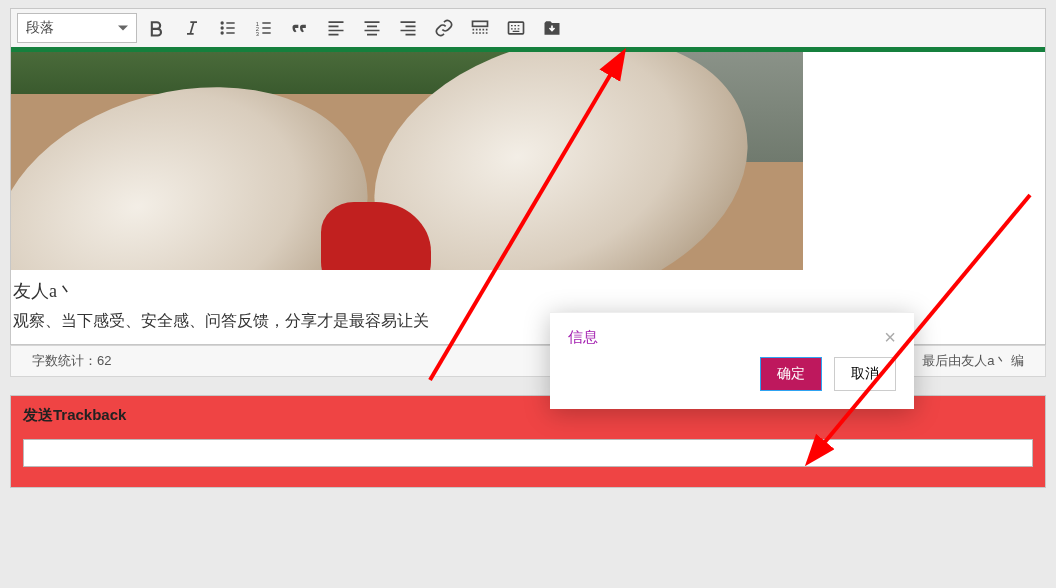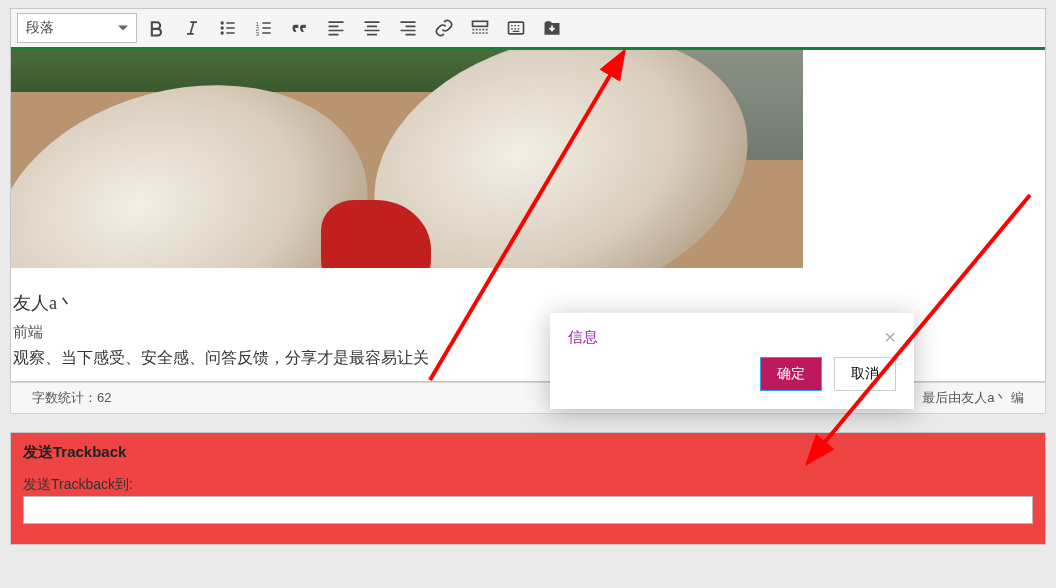--- a/index.html
+++ b/index.html
@@ -1,31 +1,31 @@
 <!DOCTYPE html>
 <html><head>
 <meta charset="utf-8">
 <style>
 * { box-sizing: border-box; margin: 0; padding: 0; }
 body { font-family: Arial, "Microsoft YaHei", sans-serif; background: #eaeaea; width: 1056px; height: 588px; overflow: hidden; position: relative; }
 .editor-wrap { border: 1px solid #c7c7c7; background: #fff; margin: 8px 10px 0 10px; }
-.toolbar { display: flex; align-items: center; background: #f5f5f5; border-bottom: 3px solid #15803d; padding: 4px 6px; gap: 2px; }
+.toolbar { display: flex; align-items: center; background: #f5f5f5; border-bottom: 5px solid #15803d; padding: 4px 6px; gap: 2px; }
 .format-select { height: 30px; min-width: 120px; border: 1px solid #bdbdbd; background: #fff; padding: 0 24px 0 8px; font-size: 14px; color: #444; position: relative; display: inline-flex; align-items: center; }
 .format-select::after { content: ""; position: absolute; right: 8px; top: 50%; transform: translateY(-50%); border-left: 5px solid transparent; border-right: 5px solid transparent; border-top: 5px solid #666; }
 .tb-btn { width: 34px; height: 30px; display: inline-flex; align-items: center; justify-content: center; color: #4a4a4a; cursor: pointer; border-radius: 2px; }
 .tb-btn svg { width: 20px; height: 20px; fill: #4a4a4a; }
 .editor-body { padding: 0; }
 .image-area { width: 792px; height: 218px; margin: 0; background: #b89470; position: relative; overflow: hidden; }
 .image-area .green-bar { position: absolute; top: 0; left: 0; right: 0; height: 42px; background: linear-gradient(#4a6b3a, #3a5a2e); }
 .image-area .paw { position: absolute; width: 380px; height: 260px; background: radial-gradient(ellipse at 40% 40%, #f3eee6 0%, #d9cdbd 50%, #b5a28a 80%); border-radius: 50%; transform: rotate(-15deg); }
 .image-area .paw1 { left: -20px; top: 40px; }
 .image-area .paw2 { left: 360px; top: -10px; }
 .image-area .red { position: absolute; left: 310px; top: 150px; width: 110px; height: 100px; background: #c1201f; border-radius: 30% 50% 40% 40%; }
 .image-area .bldg { position: absolute; right: 0; top: 0; width: 200px; height: 110px; background: linear-gradient(#8a9288, #707a6e); }
-.text-block { padding: 20px 2px 10px 2px; font-size: 16px; color: #333; line-height: 1.7; }
+.text-block { padding: 6px 2px 10px 2px; font-size: 16px; color: #333; line-height: 1.7; }
 .text-block .line1 { font-family: serif; font-size: 18px; }
 .text-block .line2 { font-size: 15px; color: #555; }
 .text-block .line3 { font-size: 16px; }
 .status-bar { display: flex; justify-content: space-between; padding: 6px 21px; font-size: 13px; color: #555; background: #f7f7f7; border: 1px solid #d5d5d5; margin: 0 10px; }
 .trackback-box { margin: 18px 10px 0 10px; border: 1px solid #c7c7c7; background: #ef4444; padding: 10px 12px 20px 12px; }
 .trackback-box .heading { font-size: 15px; font-weight: bold; color: #222; margin-bottom: 14px; }
 .trackback-box .label { font-size: 14px; color: #333; margin-bottom: 2px; }
 .trackback-box input { width: 100%; height: 28px; border: 1px solid #bbb; padding: 0 6px; font-size: 14px; }
 .modal { position: absolute; left: 550px; top: 312px; width: 364px; background: #fff; box-shadow: 0 4px 24px rgba(0,0,0,0.25); border-top: 1px solid #eee; }
 .modal-header { display: flex; justify-content: space-between; align-items: center; padding: 14px 18px 10px 18px; }
@@ -118,40 +118,38 @@
   <div class="editor-body">
     <div class="image-area">
       <div class="green-bar"></div>
       <div class="bldg"></div>
       <div class="paw paw2"></div>
       <div class="paw paw1"></div>
       <div class="red"></div>
     </div>
     <div class="text-block">
       <div class="line1">友人a丶</div>
-      <div class="line2">前端</div>
       <div class="line3">
         <span>观察、当下感受、安全感、问答反馈，分享才是最容易让关</span>
         <span style="display:inline-block;width:370px;"></span>
         <span>更好的自己。</span>
       </div>
     </div>
   </div>
 </div>
 
 <div class="status-bar">
   <div>
     <span>字数统计：</span><span>62</span>
   </div>
   <div>最后由友人a丶 编</div>
 </div>
 
 <div class="trackback-box">
   <div class="heading">发送Trackback</div>
-  <div class="label">发送Trackback到:</div>
   <input type="text" value="" style="">
 </div>
 
 <div class="modal">
   <div class="modal-header">
     <div class="modal-title">信息</div>
     <div class="modal-close">
       <span>×</span>
     </div>
   </div>

